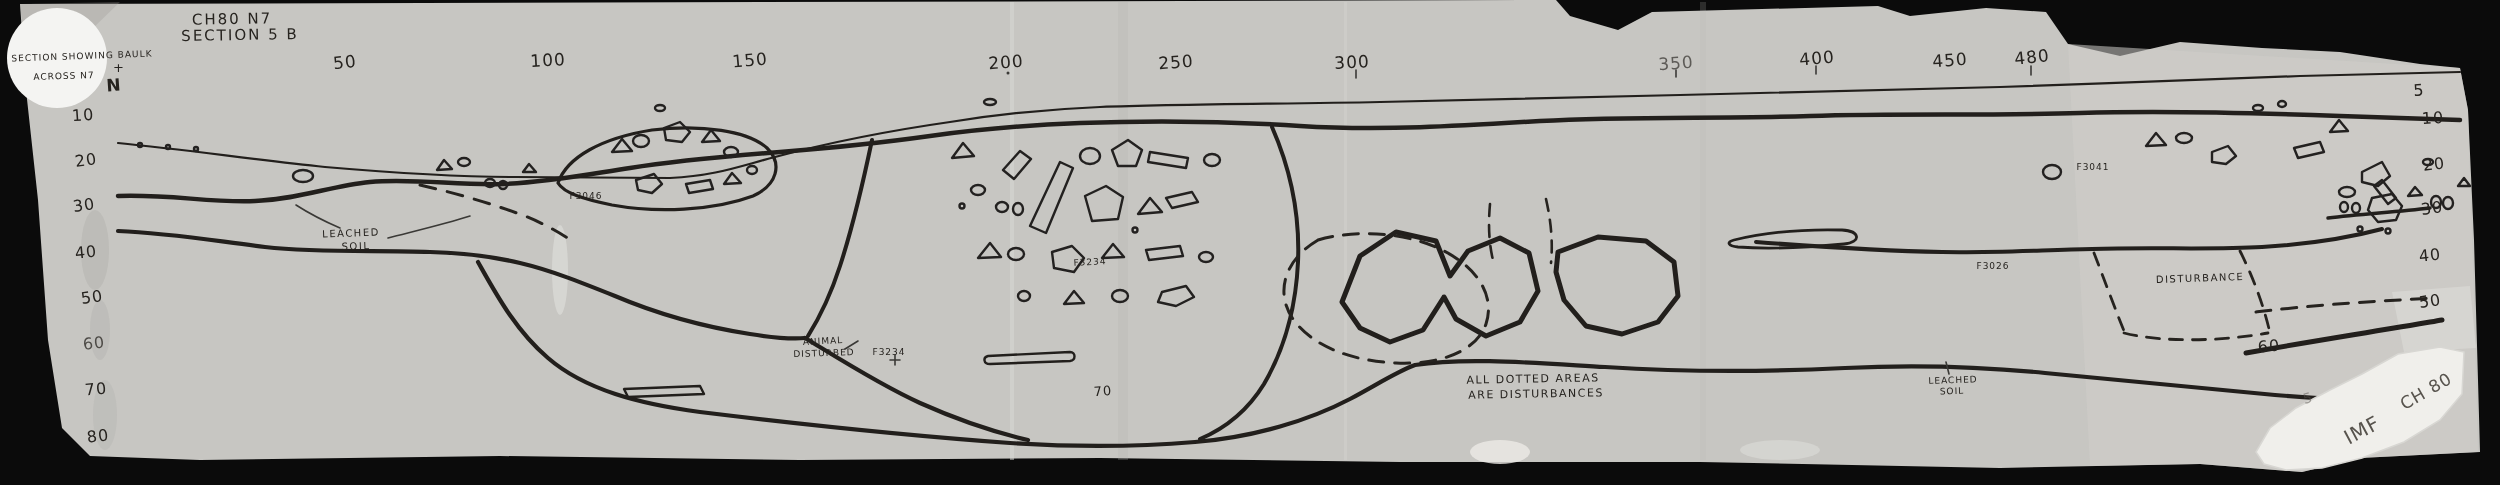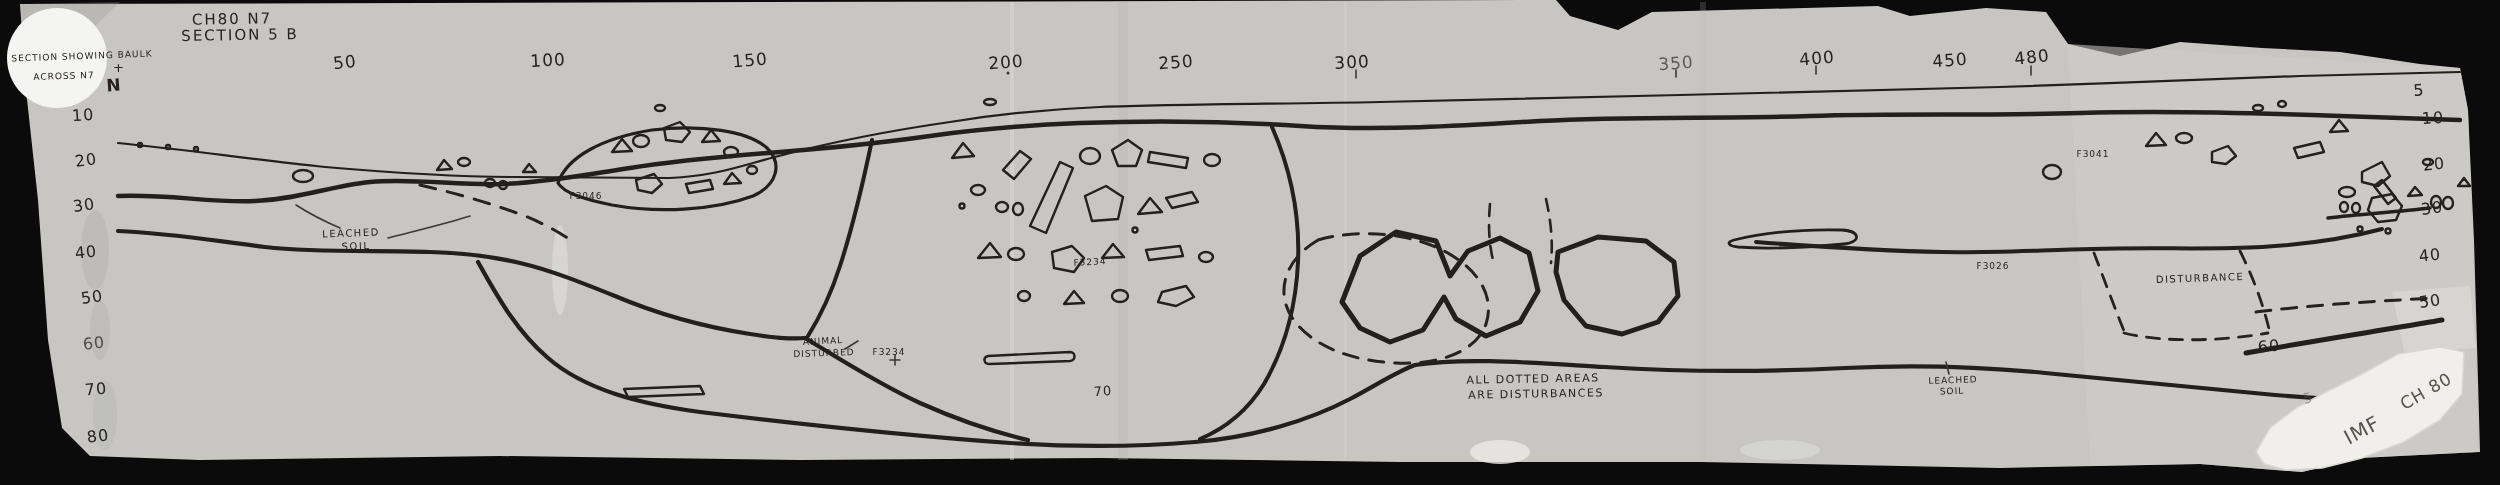--- a/index.html
+++ b/index.html
@@ -239,19 +239,19 @@
 <span class="t tiny" style="left:824px;top:353px;transform:translate(-50%,-50%) rotate(-2deg);">DISTURBED</span>
 <span class="t tiny" style="left:889px;top:352px;transform:translate(-50%,-50%);">F3234</span>
 <span class="t tiny" style="left:1090px;top:262px;transform:translate(-50%,-50%) rotate(-3deg);">F3234</span>
 <span class="t" style="left:1103px;top:391px;font-size:13px;transform:translate(-50%,-50%) rotate(-4deg);">70</span>
 <span class="t ann" style="left:1533px;top:379px;font-size:11px;transform:translate(-50%,-50%) rotate(-1deg);">ALL DOTTED AREAS</span>
 <span class="t ann" style="left:1536px;top:394px;font-size:11px;transform:translate(-50%,-50%) rotate(-1deg);">ARE DISTURBANCES</span>
 <span class="t tiny" style="left:1953px;top:380px;transform:translate(-50%,-50%) rotate(-2deg);">LEACHED</span>
 <span class="t tiny" style="left:1952px;top:391px;transform:translate(-50%,-50%) rotate(-2deg);">SOIL</span>
 <span class="t tiny" style="left:1993px;top:266px;transform:translate(-50%,-50%);">F3026</span>
 <span class="t ann" style="left:2200px;top:278px;transform:translate(-50%,-50%) rotate(-2deg);">DISTURBANCE</span>
-<span class="t tiny" style="left:2093px;top:154px;transform:translate(-50%,-50%);">F3041</span>
+<span class="t tiny" style="left:2093px;top:167px;transform:translate(-50%,-50%);">F3041</span>
 
 <span class="t pencil" style="left:2426px;top:391px;font-size:17px;transform:translate(-50%,-50%) rotate(-30deg);">CH 80</span>
 <span class="t pencil" style="left:2362px;top:430px;font-size:20px;transform:translate(-50%,-50%) rotate(-28deg);">IMF</span>
 <span class="t pencil" style="left:2308px;top:398px;font-size:14px;opacity:.5;transform:translate(-50%,-50%) rotate(-15deg);">5</span>
 
 </div>
 
 </body></html>

